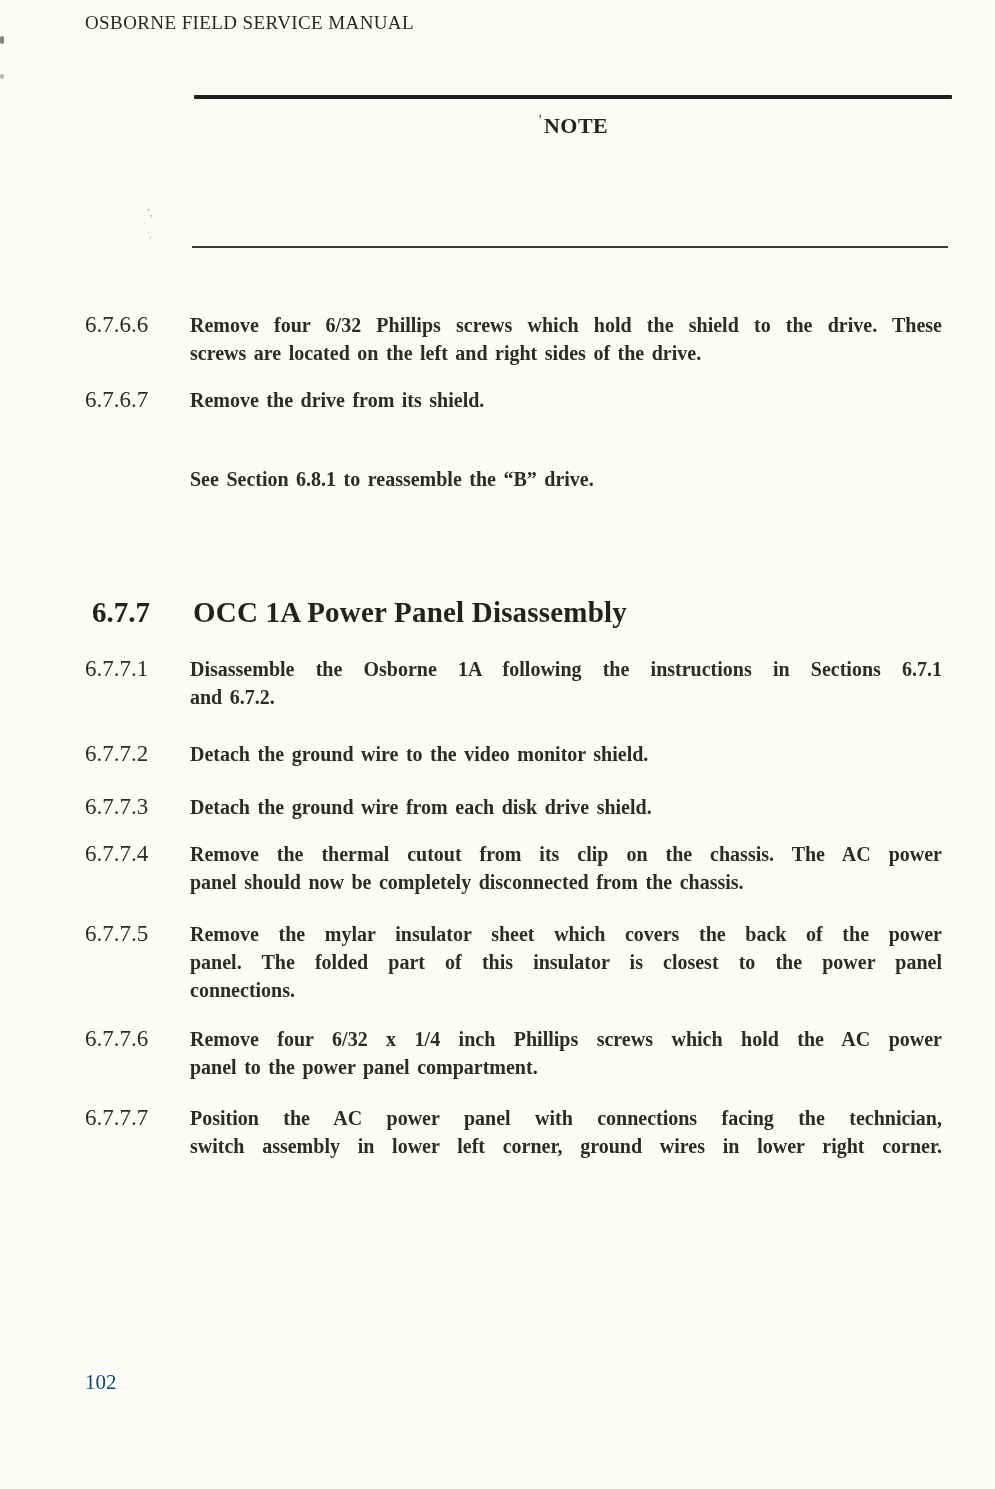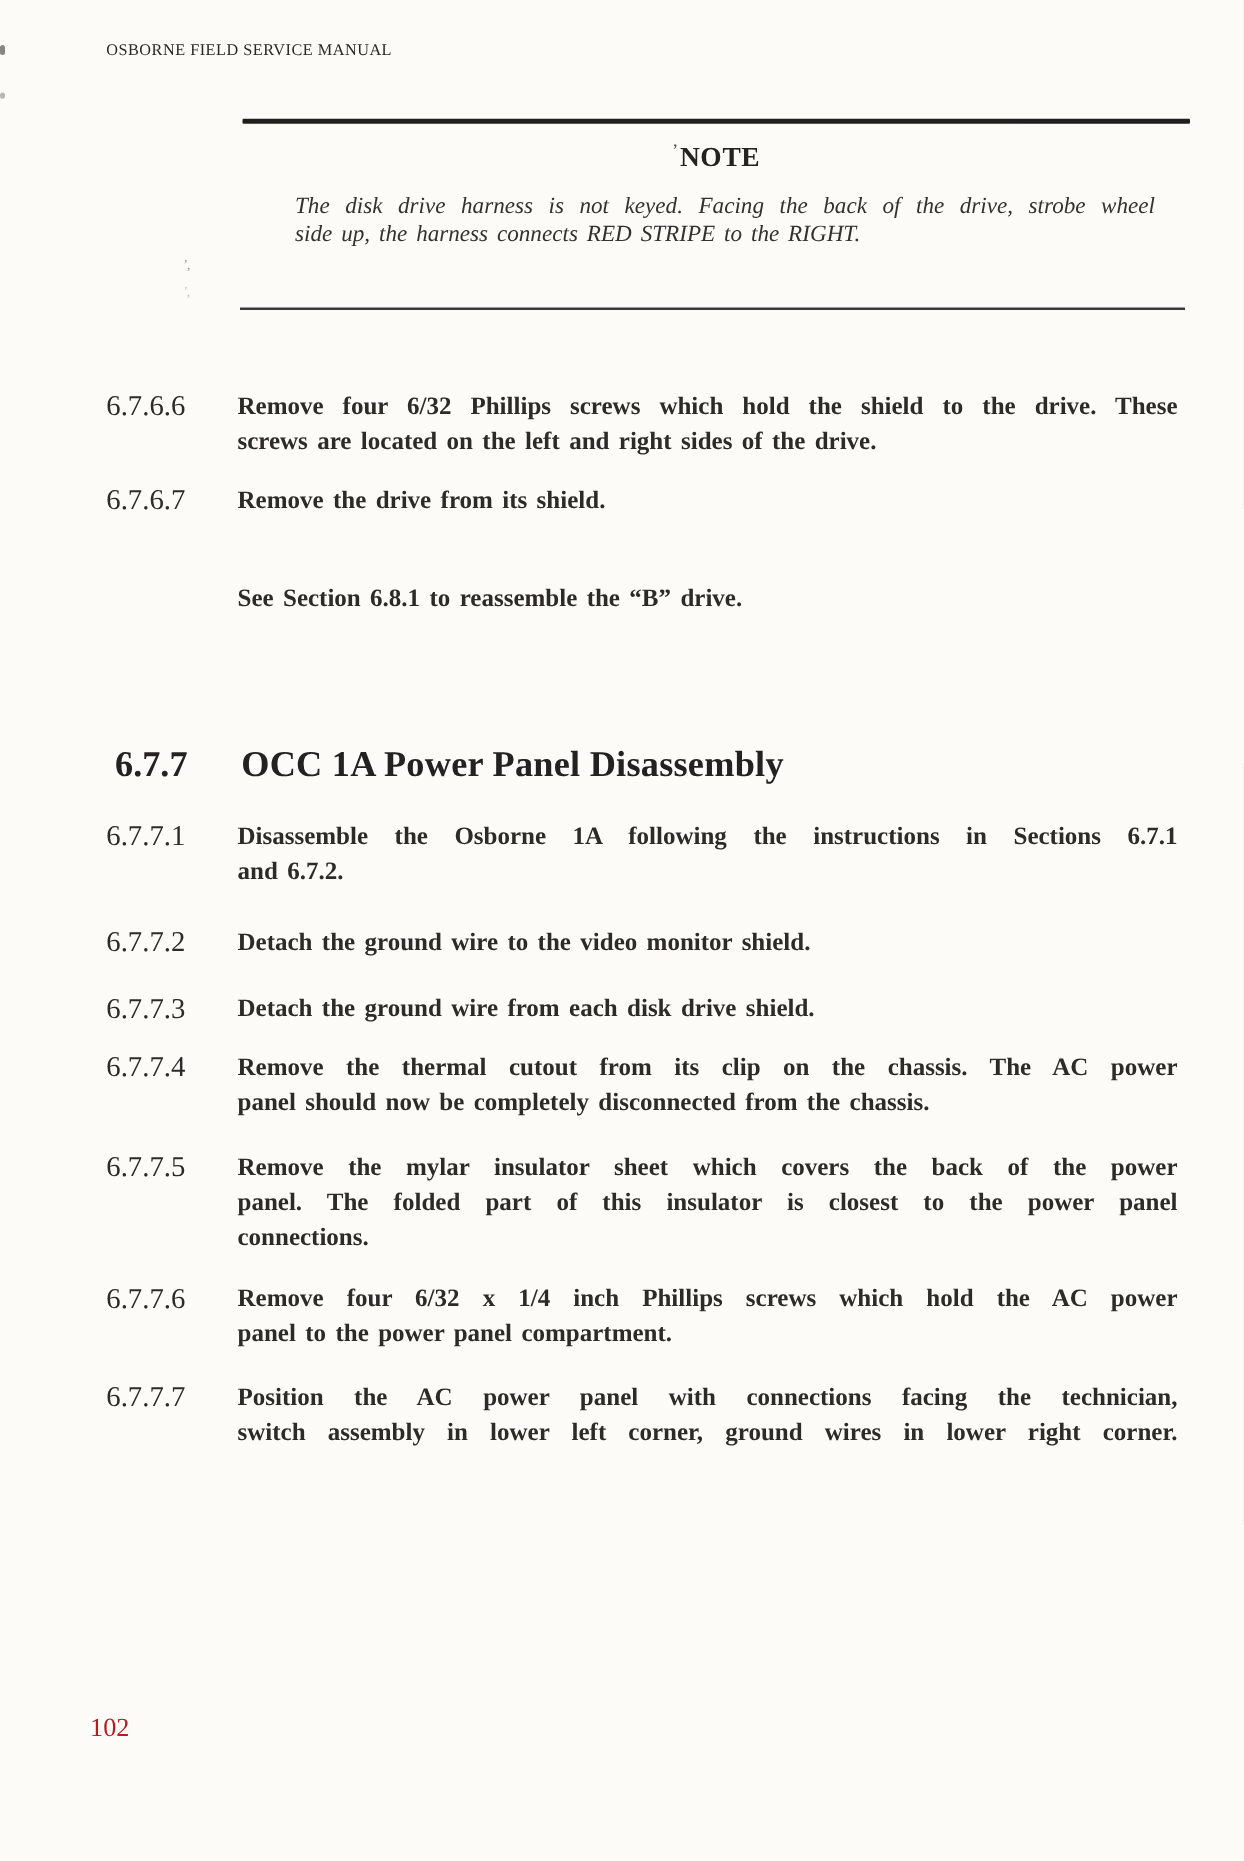--- a/index.html
+++ b/index.html
@@ -7,22 +7,22 @@
   .page{
     position:relative;
     width:995px;height:1489px;
     margin:0 auto;
     background:#fcfbf8;
     font-family:"Liberation Serif", serif;
     color:#2d2b28;
     overflow:hidden;
   }
   .hdr{
-    position:absolute;left:85px;top:32px;
-    font-size:13px;letter-spacing:.4px;
+    position:absolute;left:85px;top:12px;
+    font-size:19px;letter-spacing:.4px;
     color:#2a2825;
     font-family:Liberation Serif, serif;
   }
   .rule-thick{
     position:absolute;left:194px;top:95px;width:758px;height:4px;
     background:#1f1f1f;border-radius:1px;
   }
   .rule-thin{
     position:absolute;left:192px;top:246px;width:756px;height:2px;
     background:#3c3a38;
@@ -50,43 +50,39 @@
     position:absolute;left:190px;top:0;width:752px;
     font-size:20px;line-height:28px;font-weight:bold;
   }
   .line{word-spacing:2.5px;}
   .jl{text-align:justify;text-align-last:justify;}
   .heading{position:absolute;top:596px;left:0;width:995px;height:40px;
     font-weight:bold;font-size:29px;color:#242220;}
   .heading .hnum{position:absolute;left:92px;top:0;}
   .heading .htitle{position:absolute;left:193px;top:0;letter-spacing:.2px;}
   .pagenum{
-    position:absolute;left:72px;top:1370px;
-    font-size:21px;color:#b91c1c;
+    position:absolute;left:85px;top:1370px;
+    font-size:21px;color:#0c4a6e;
   }
   .artifact{position:absolute;color:#9a968f;font-size:11px;font-style:italic;}
   .edge-mark{position:absolute;left:0;width:4px;background:#55524e;border-radius:2px;opacity:.7;}
 </style>
 </head>
 <body>
 
 <div class="page">
 
   <div class="hdr">OSBORNE FIELD SERVICE MANUAL</div>
 
   <div class="rule-thick"></div>
 
   <div class="note-label">
     <span class="tick">’</span><span>NOTE</span>
   </div>
 
-  <div class="note-text" id="note-lines">
-      <div class="line jl">The disk drive harness is not keyed. Facing the back of the drive, strobe wheel</div>
-      <div class="line">side up, the harness connects RED STRIPE to the RIGHT.</div>
-    </div>
 
   <div class="rule-thin"></div>
 
   <div id="items-top">
       <div class="item" style="top: 311px;">
         <span class="num">6.7.6.6</span>
         <div class="body">
           <div class="line jl">Remove four 6/32 Phillips screws which hold the shield to the drive. These</div>
           <div class="line">screws are located on the left and right sides of the drive.</div>
         </div>

